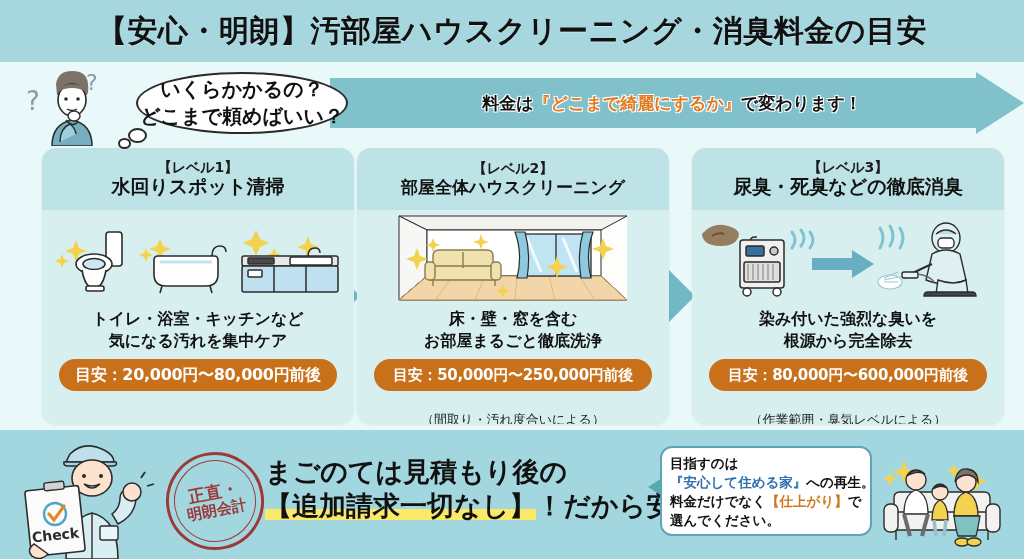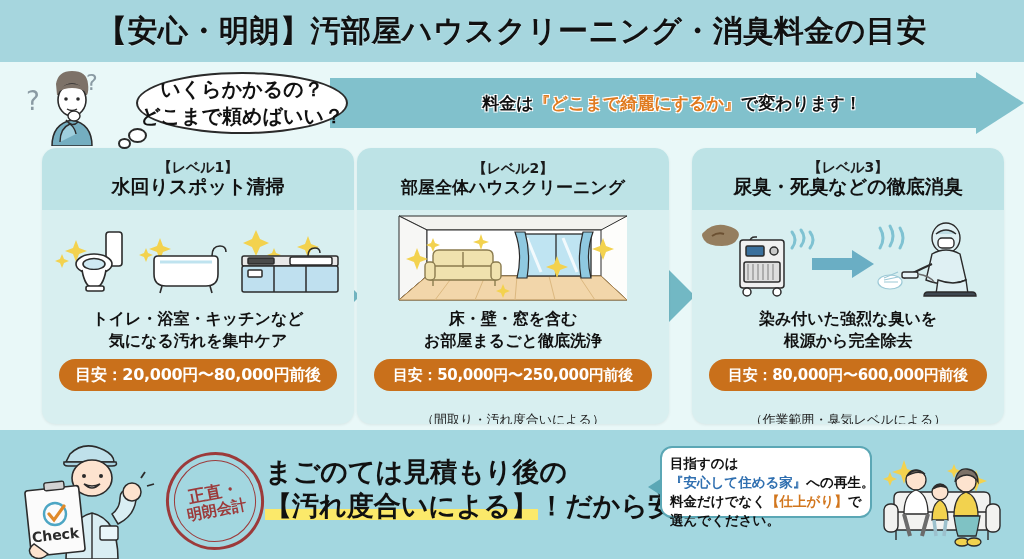--- a/index.html
+++ b/index.html
@@ -252,21 +252,21 @@
     line-height: 1.25;
     white-space: nowrap;
   }
   .tag-hl {
     background: linear-gradient(transparent 62%, #fbe96a 62%, #fbe96a 96%, transparent 96%);
   }
 
   .note-box {
     position: absolute;
     left: 660px; top: 446px;
-    width: 212px; height: 72px;
+    width: 212px; height: 90px;
     background: #ffffff;
     border: 2px solid #5ba7b5;
     border-radius: 12px;
     padding: 6px 8px;
     box-sizing: border-box;
   }
   .note-box::after {
     content: "";
     position: absolute;
     left: -14px; top: 30px;
@@ -558,21 +558,21 @@
     <path d="M20 112 q-8 6 -2 12 q8 6 16-2 z" fill="#fde3cf" stroke="#2b2b2b" stroke-width="1.5"></path>
   </svg>
 
   <div class="stamp">
     <div class="stamp-l1">正直・</div>
     <div class="stamp-l2">明朗会計</div>
   </div>
 
   <div class="tagline">
     <div class="tag-l1">まごのては見積もり後の</div>
-    <div class="tag-l2"><span class="tag-hl">【汚れ度合いによる】</span><span>！だから安心！</span></div>
+    <div class="tag-l2"><span class="tag-hl">【追加請求一切なし】</span><span>！だから安心！</span></div>
   </div>
 
   <div class="note-box">
     <div class="note-line">目指すのは</div>
     <div class="note-line"><span class="note-blue">『安心して住める家』</span><span>への再生。</span></div>
     <div class="note-line"><span>料金だけでなく</span><span class="note-orange">【仕上がり】</span><span>で</span></div>
     <div class="note-line">選んでください。</div>
   </div>
 
   <svg class="family" viewBox="0 0 140 110">

